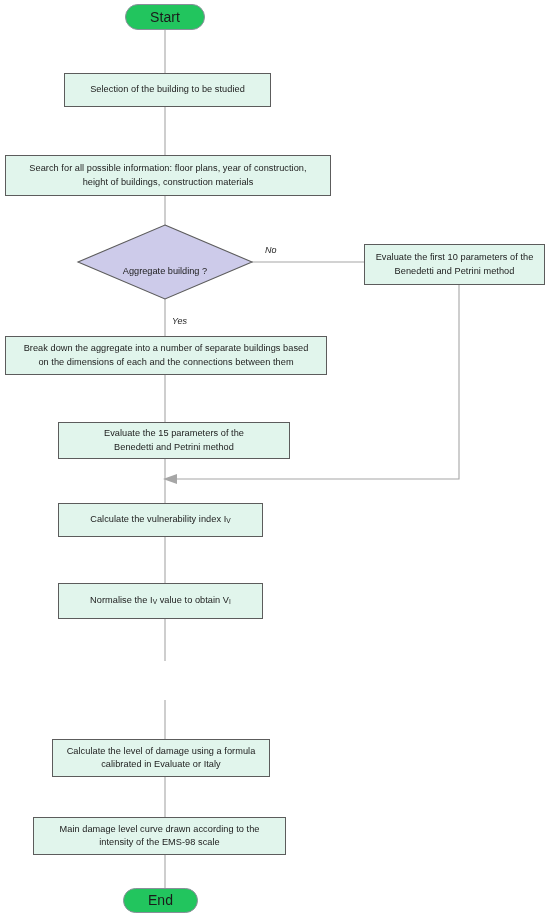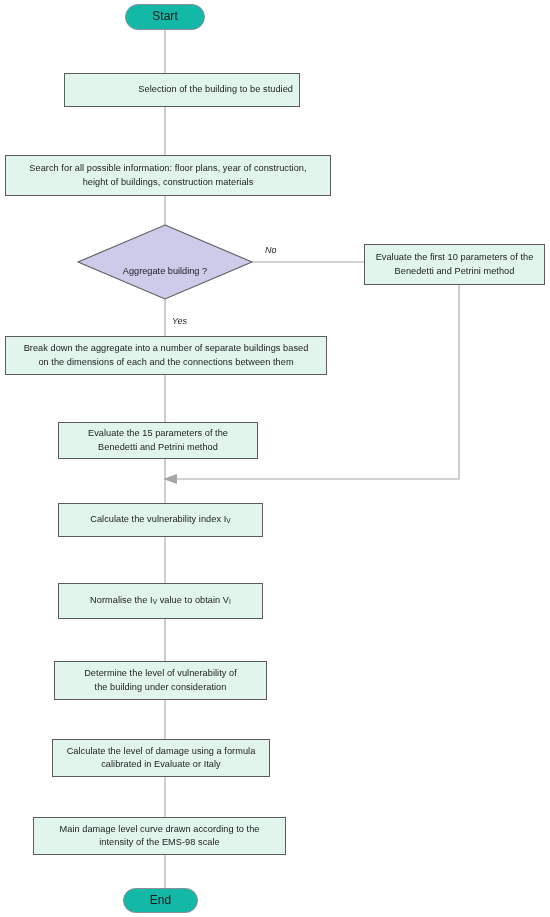--- a/index.html
+++ b/index.html
@@ -35,24 +35,24 @@
     font-size: 9.2px;
     line-height: 1.45;
     letter-spacing: 0.05px;
     padding: 2px 6px;
   }
   .process {
     background: #e1f5ec;
     border: 1px solid #5c5c5c;
   }
   .terminator {
-    background: #14b8a6;
+    background: #22c55e;
     border: 1px solid #8a8f9a;
     border-radius: 14px;
-    font-size: 12px;
+    font-size: 14px;
   }
   .decision-wrap {
     position: absolute;
   }
   .decision-label {
     position: absolute;
     left: 0;
     top: 0;
     width: 100%;
     height: 100%;
@@ -111,21 +111,21 @@
 
     <polygon points="163,479 177,474 177,484" fill="#a6a6a6" stroke="none"></polygon>
 
     <polygon points="165,225 252,262 165,299 78,262" fill="#cdcbea" stroke="#5c5c5c" stroke-width="1.1"></polygon>
   </svg>
 
   <div class="node terminator" style="left:125px; top:4px; width:80px; height:26px;">
     <span>Start</span>
   </div>
 
-  <div class="node process" style="left:64px; top:73px; width:236px; height:34px;justify-content:flex-end;">
+  <div class="node process" style="left:64px; top:73px; width:207px; height:34px;">
     <span>Selection of the building to be studied</span>
   </div>
 
   <div class="node process" style="left:5px; top:155px; width:326px; height:41px;">
     <span>
       <span>Search for all possible information: floor plans, year of construction,</span><br>
       <span>height of buildings, construction materials</span>
     </span>
   </div>
 
@@ -144,41 +144,35 @@
     </span>
   </div>
 
   <div class="node process" style="left:5px; top:336px; width:322px; height:39px;">
     <span>
       <span>Break down the aggregate into a number of separate buildings based</span><br>
       <span>on the dimensions of each and the connections between them</span>
     </span>
   </div>
 
-  <div class="node process" style="left:58px; top:422px; width:200px; height:37px;">
+  <div class="node process" style="left:58px; top:422px; width:232px; height:37px;">
     <span>
       <span>Evaluate the 15 parameters of the</span><br>
       <span>Benedetti and Petrini method</span>
     </span>
   </div>
 
   <div class="node process" style="left:58px; top:503px; width:205px; height:34px;">
     <span><span>Calculate the vulnerability index I</span><sub>V</sub></span>
   </div>
 
   <div class="node process" style="left:58px; top:583px; width:205px; height:36px;">
     <span><span>Normalise the I</span><sub>V</sub><span> value to obtain V</span><sub>I</sub></span>
   </div>
 
-  <div class="node process" style="left:54px; top:661px; width:213px; height:39px;">
-    <span>
-      <span>Determine the level of vulnerability of</span><br>
-      <span>the building under consideration</span>
-    </span>
-  </div>
 
   <div class="node process" style="left:52px; top:739px; width:218px; height:38px;">
     <span>
       <span>Calculate the level of damage using a formula</span><br>
       <span>calibrated in Evaluate or Italy</span>
     </span>
   </div>
 
   <div class="node process" style="left:33px; top:817px; width:253px; height:38px;">
     <span>

